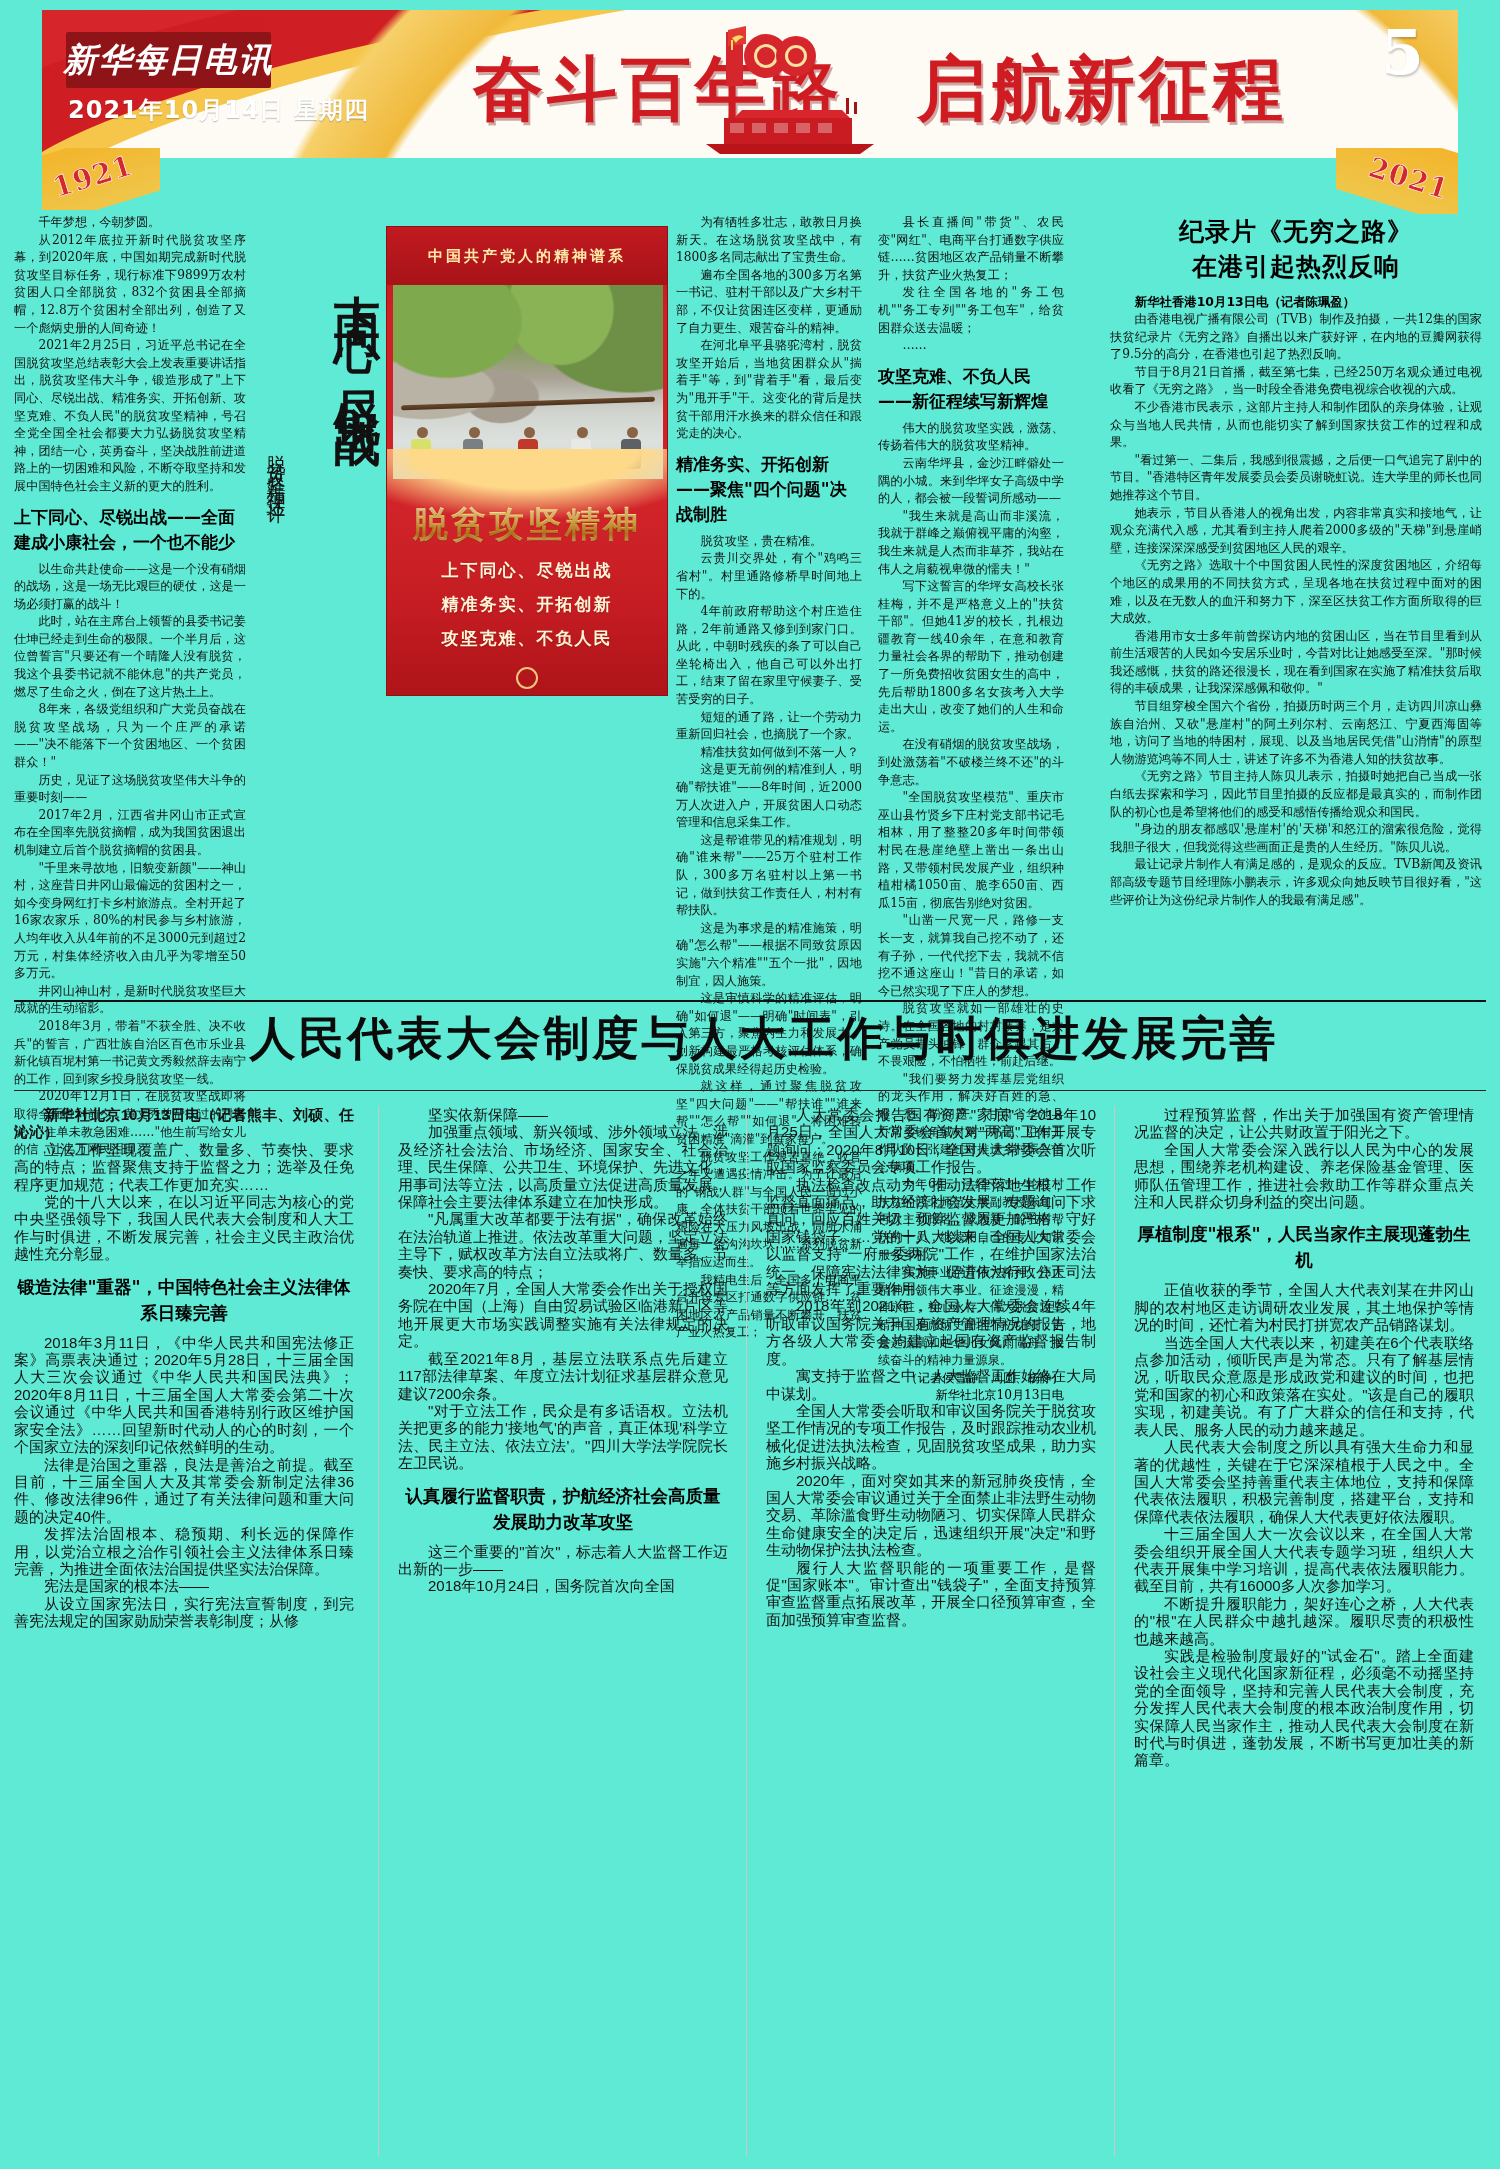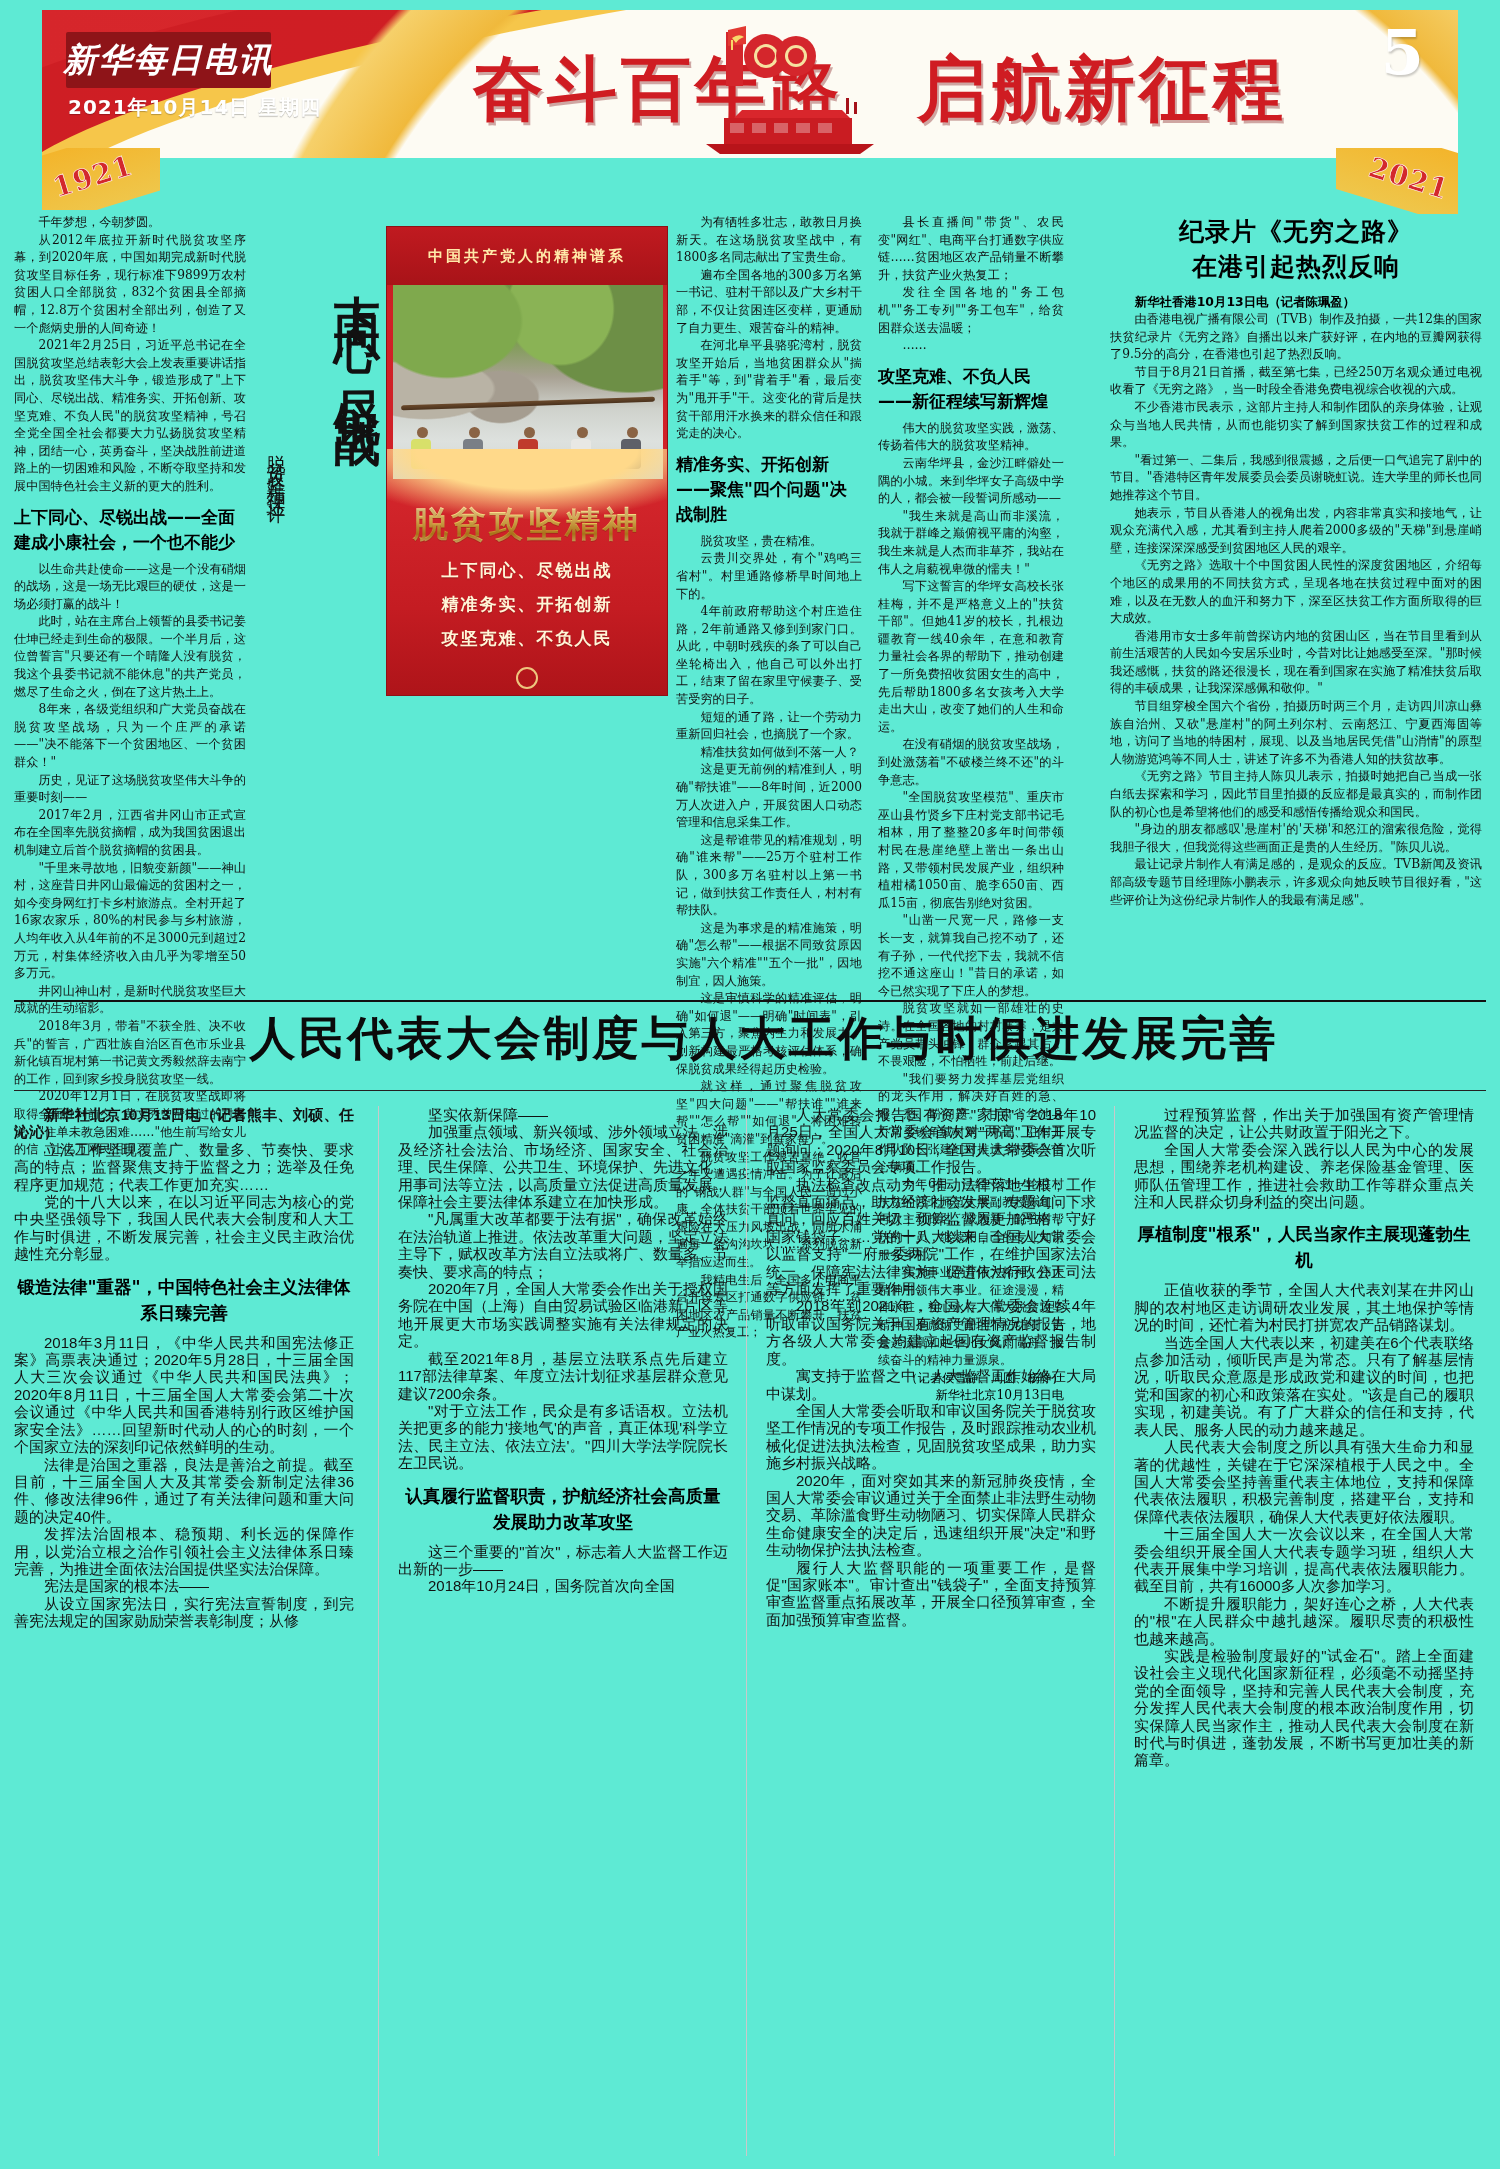--- a/index.html
+++ b/index.html
@@ -43,21 +43,21 @@
     background:#8e1418; display:flex; align-items:center; justify-content:center;
     border-radius:2px;
   }
   .nameplate span{
     color:#fff; font-size:33px; font-weight:bold; letter-spacing:2px;
     font-family:"DejaVu Serif","Liberation Serif",serif;
     font-style:italic; white-space:nowrap;
   }
   .mh-date{
     position:absolute; left:26px; top:84px;
-    color:#fff; font-size:20px; letter-spacing:1px; font-weight:bold;
+    color:#fff; font-size:24px; letter-spacing:1px; font-weight:bold;
     text-shadow:0 1px 1px rgba(0,0,0,.25);
   }
   .mh-title{
     position:absolute; left:185px; top:44px; width:1060px;
     display:flex; align-items:center; gap:74px; justify-content:flex-end;
     z-index:6;
   }
   .mh-title span{
     font-family:"DejaVu Serif","Liberation Serif",serif;
     font-size:70px; font-weight:bold; color:#cf1c22;

